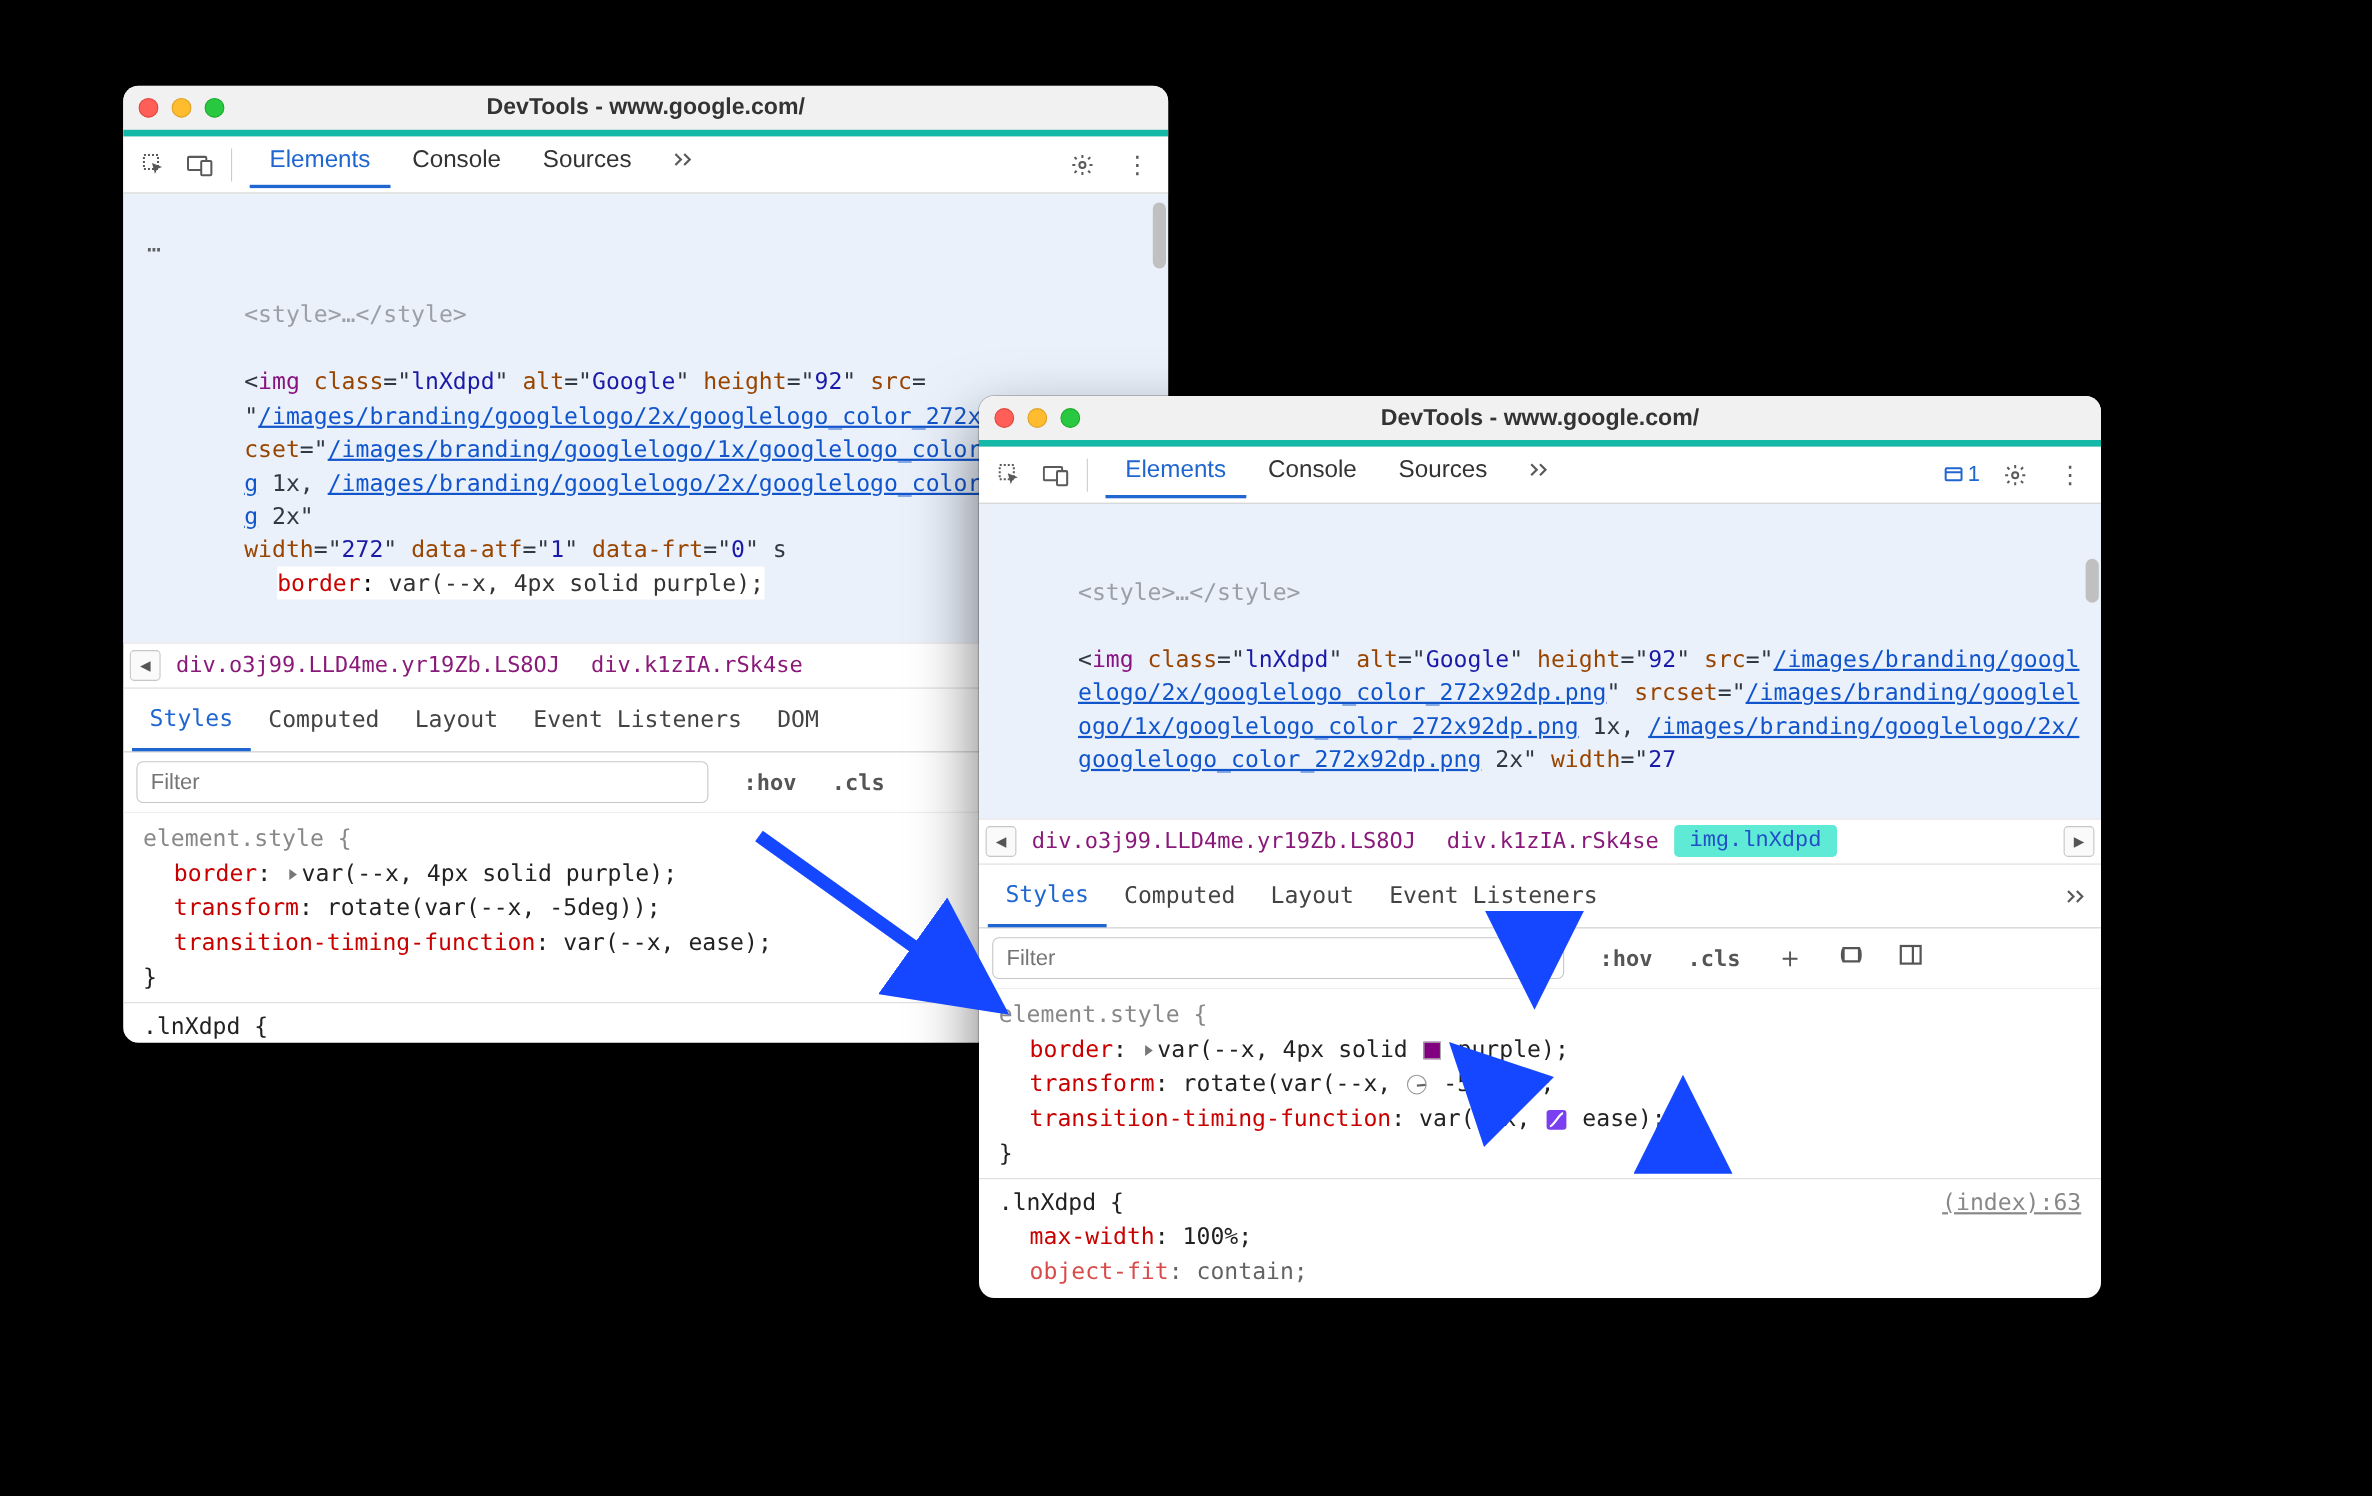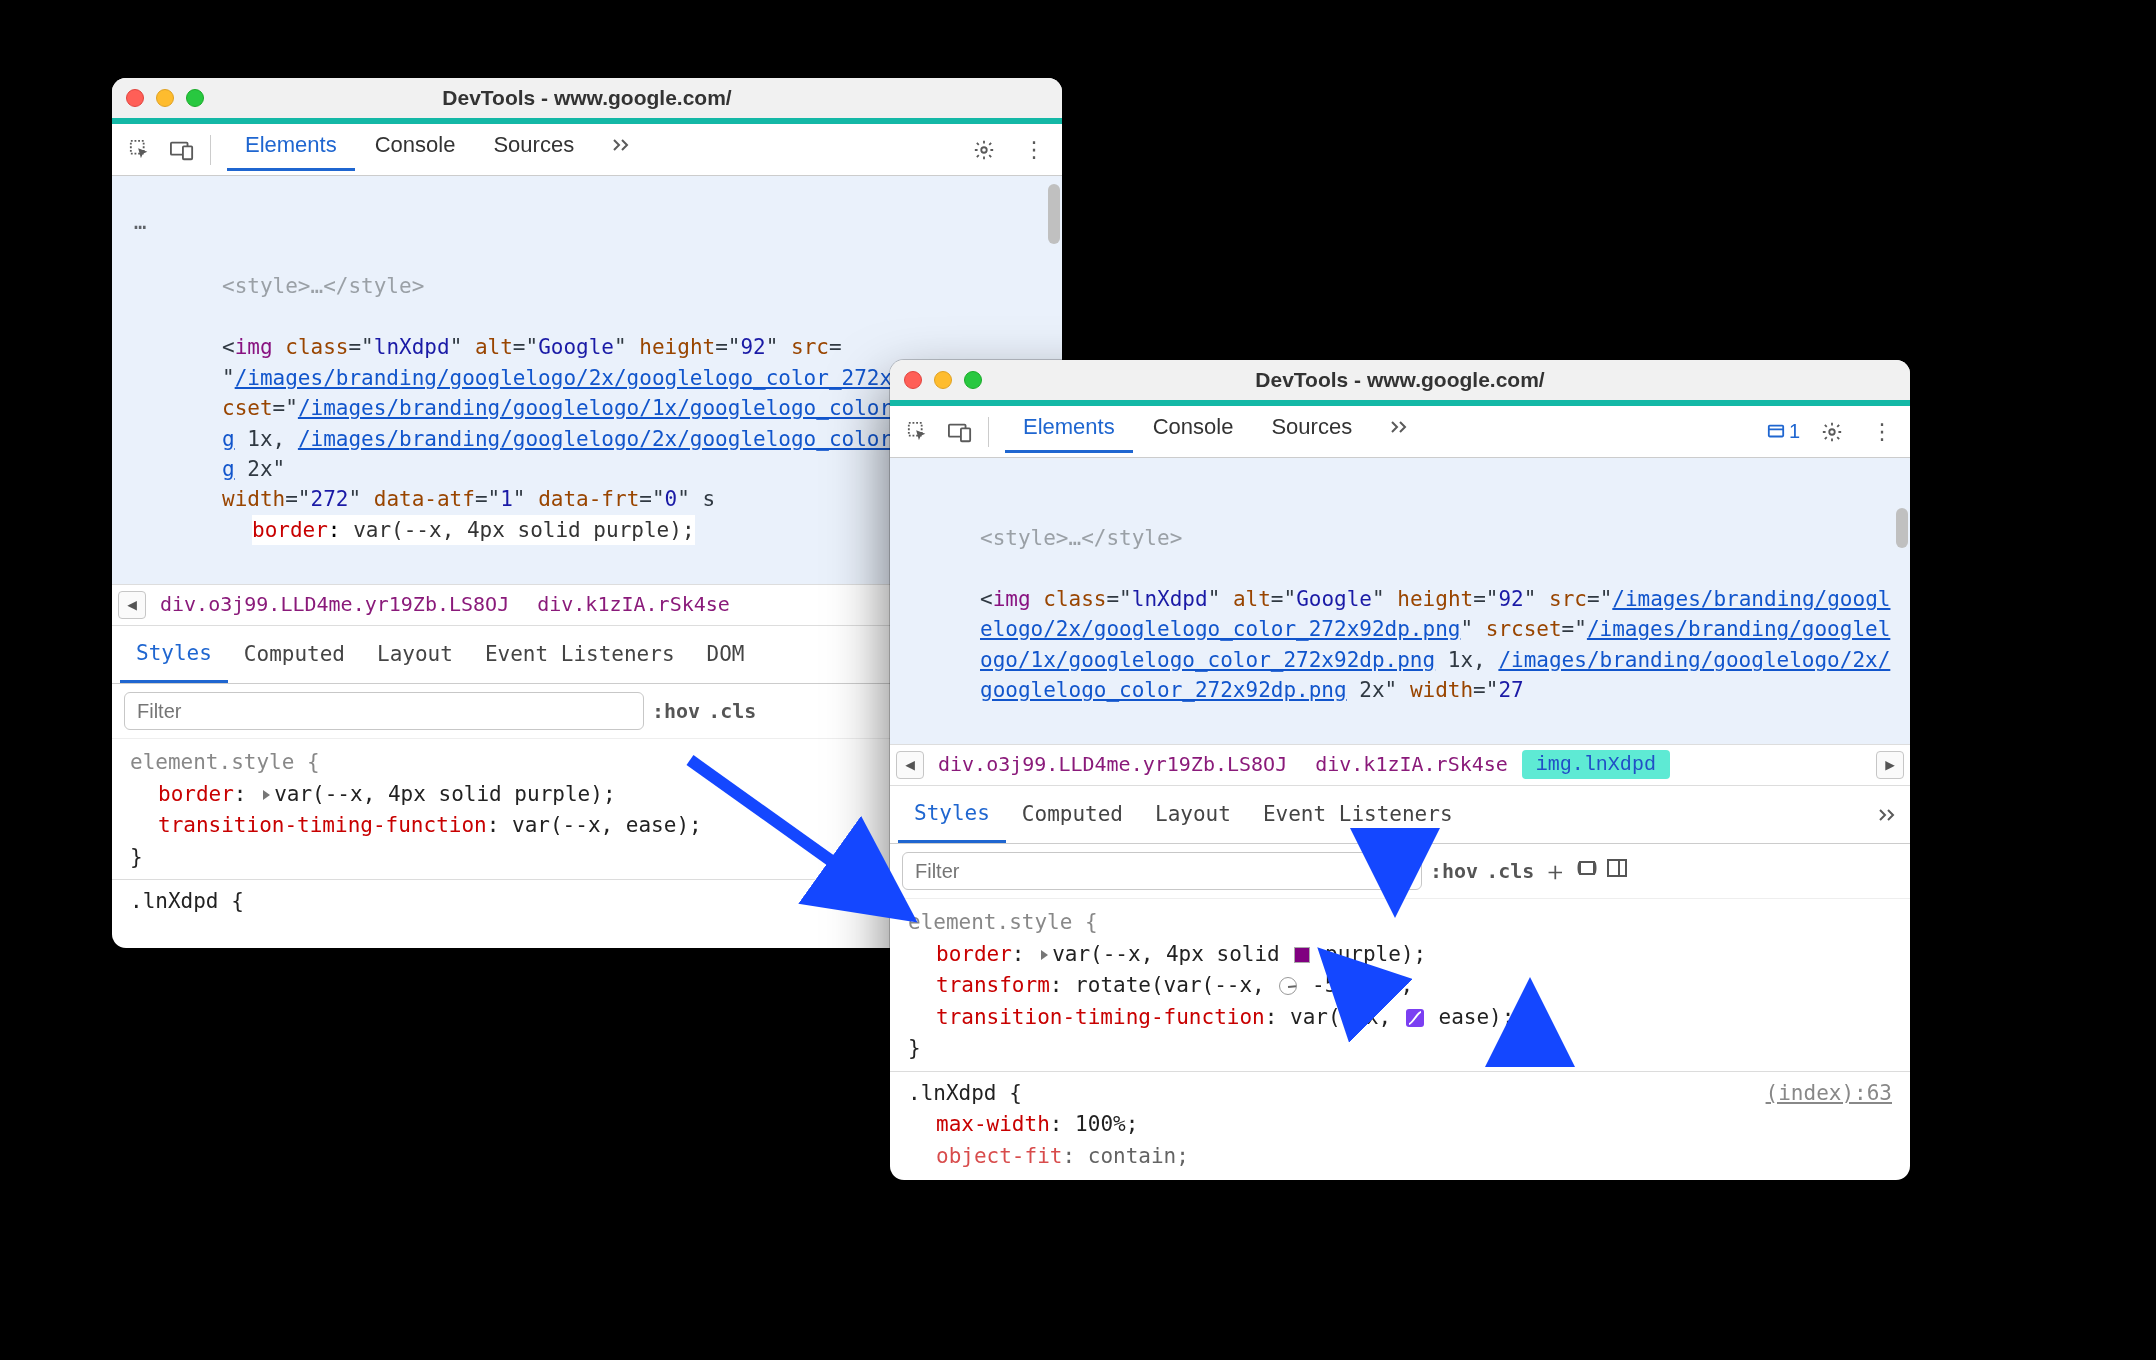--- a/index.html
+++ b/index.html
@@ -123,21 +123,21 @@
   .subtabs {
     display: flex; border-bottom: 1px solid #ccc;
     font-size: 21px; align-items: center;
     padding: 0 8px;
   }
   .subtabs .stab { padding: 12px 16px; color: #444; white-space: nowrap; }
   .subtabs .stab.active { color: #1f66d0; border-bottom: 3px solid #1f66d0; }
   .subtabs .mm { margin-left: auto; display: flex; gap: 14px; color: #555; align-items: center; }
   .filterbar {
     display: flex; align-items: center;
-    padding: 8px 12px; gap: 8px;
+    padding: 8px 12px; gap: 32px;
     border-bottom: 1px solid #eee;
     font-size: 20px; color: #555;
   }
   .filterbar input {
     flex: 1; max-width: 520px;
     height: 38px; border: 1px solid #c7c7c7; border-radius: 6px;
     padding: 0 12px; font-size: 20px; color: #666;
   }
   .styles {
     font-family: Menlo, Consolas, monospace;
@@ -259,20 +259,21 @@
 
     <div class="filterbar">
       <input placeholder="Filter" style="">
       <span style="font-weight:600;">:hov</span>
       <span style="font-weight:600;">.cls</span>
     </div>
 
     <div class="styles">
       <div class="sel">element.style {</div>
       <div><span class="prop">border</span>: <span class="tri"></span><span class="val">var(--x, 4px solid purple);</span></div>
+      <div><span class="prop">transform</span>: <span class="val">rotate(var(--x, -5deg));</span></div>
       <div><span class="prop">transition-timing-function</span>: <span class="val">var(--x, ease);</span></div>
       <div>}</div>
       <div class="hr"></div>
       <div>.lnXdpd {</div>
 
     </div>
   </div>
 </div>
 
 <div class="window" style="left:890px; top:360px; width:1020px; height:820px;">

